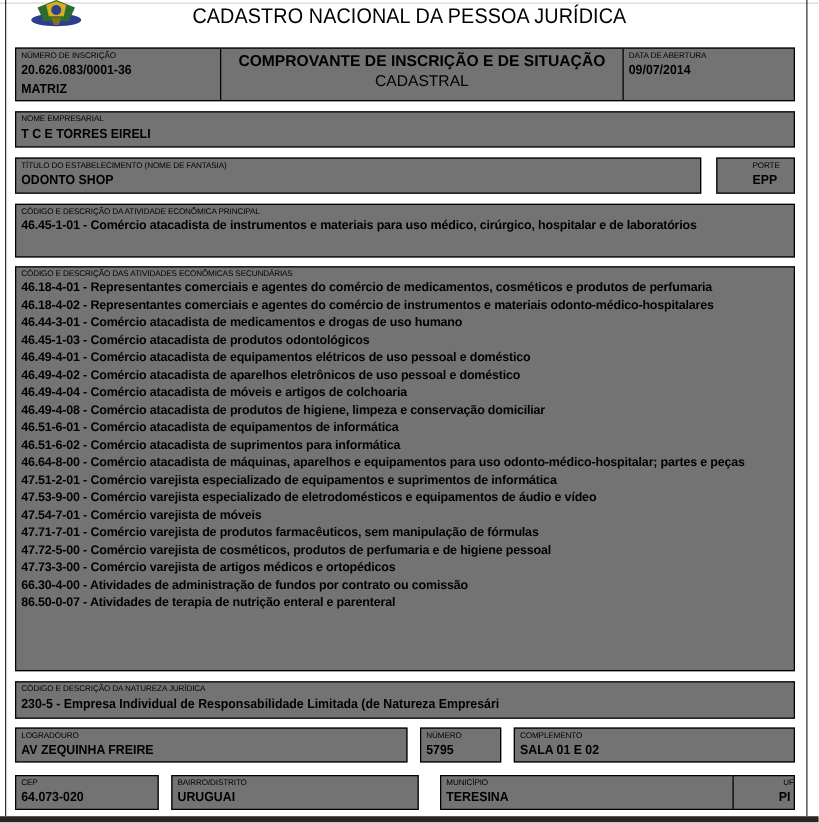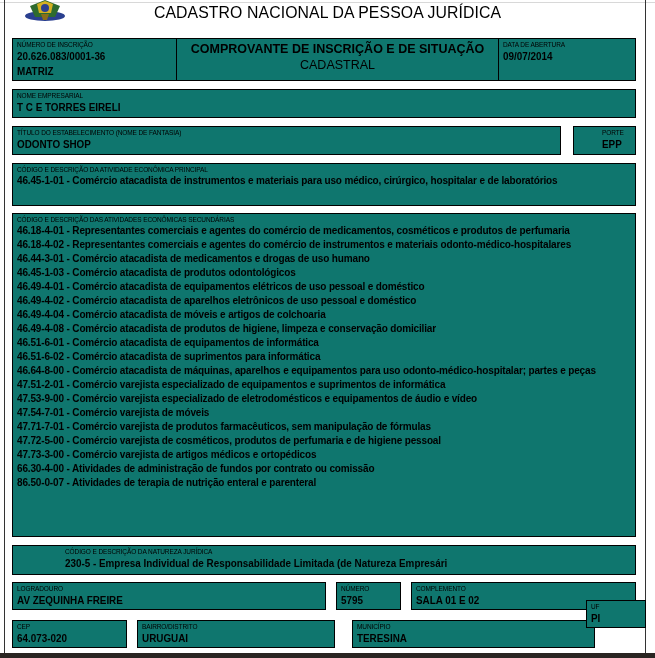--- a/index.html
+++ b/index.html
@@ -10,21 +10,21 @@
   .topline { position:absolute; left:0; top:2px; width:655px; height:1px; background:#d8d8d8; }
   .page-left { position:absolute; left:4px; top:0; width:1px; height:653px; background:#333; }
   .page-right { position:absolute; left:645px; top:0; width:1px; height:653px; background:#333; }
   .bottom-strip { position:absolute; left:0; top:653px; width:655px; height:5px; background:#2a2522; }
   .logo { position:absolute; left:22px; top:0; width:46px; height:22px; }
   .main-title {
     position:absolute; left:0; width:655px; top:3px; text-align:center;
     font-size:17px; letter-spacing:0.1px; transform:scaleX(0.93);
   }
   .box {
-    position:absolute; border:1px solid #000; box-sizing:border-box; background:#0f766e;
+    position:absolute; border:1px solid #000; box-sizing:border-box; background:#737373;
   }
   .lbl {
     display:block; font-size:6.5px; letter-spacing:-0.1px; margin:2px 0 0 4px;
     white-space:nowrap; text-transform:uppercase; color:#000;
   }
   .val {
     display:block; font-size:10.5px; font-weight:bold; margin:1px 0 0 4px;
     line-height:14px; white-space:nowrap; transform-origin:left; transform:scaleX(0.94);
   }
   .val.wrap { white-space:normal; transform:none; font-size:10px; line-height:14px; margin-right:4px; letter-spacing:-0.15px;}
@@ -109,21 +109,21 @@
       <div class="list-item">47.53-9-00 - Comércio varejista especializado de eletrodomésticos e equipamentos de áudio e vídeo</div>
       <div class="list-item">47.54-7-01 - Comércio varejista de móveis</div>
       <div class="list-item">47.71-7-01 - Comércio varejista de produtos farmacêuticos, sem manipulação de fórmulas</div>
       <div class="list-item">47.72-5-00 - Comércio varejista de cosméticos, produtos de perfumaria e de higiene pessoal</div>
       <div class="list-item">47.73-3-00 - Comércio varejista de artigos médicos e ortopédicos</div>
       <div class="list-item">66.30-4-00 - Atividades de administração de fundos por contrato ou comissão</div>
       <div class="list-item">86.50-0-07 - Atividades de terapia de nutrição enteral e parenteral</div>
     </div>
 </div>
 
-<div class="box" style="left:12px; top:545px; width:624px; height:30px;padding-left:48px;">
+<div class="box" style="left:12px; top:545px; width:624px; height:30px;">
   <span class="lbl">CÓDIGO E DESCRIÇÃO DA NATUREZA JURÍDICA</span>
   <span class="val">230-5 - Empresa Individual de Responsabilidade Limitada (de Natureza Empresári</span>
 </div>
 
 <div class="box" style="left:12px; top:582px; width:314px; height:28px;">
   <span class="lbl">LOGRADOURO</span>
   <span class="val">AV ZEQUINHA FREIRE</span>
 </div>
 <div class="box" style="left:336px; top:582px; width:65px; height:28px;">
   <span class="lbl">NÚMERO</span>
@@ -139,16 +139,16 @@
   <span class="val">64.073-020</span>
 </div>
 <div class="box" style="left:137px; top:620px; width:198px; height:28px;">
   <span class="lbl">BAIRRO/DISTRITO</span>
   <span class="val">URUGUAI</span>
 </div>
 <div class="box" style="left:352px; top:620px; width:243px; height:28px;">
   <span class="lbl">MUNICÍPIO</span>
   <span class="val">TERESINA</span>
 </div>
-<div class="box" style="left:586px; top:600px; width:60px; height:28px;">
+<div class="box" style="left:586px; top:620px; width:50px; height:28px;text-align:right;">
   <span class="lbl">UF</span>
   <span class="val">PI</span>
 </div>
 
 </body></html>

